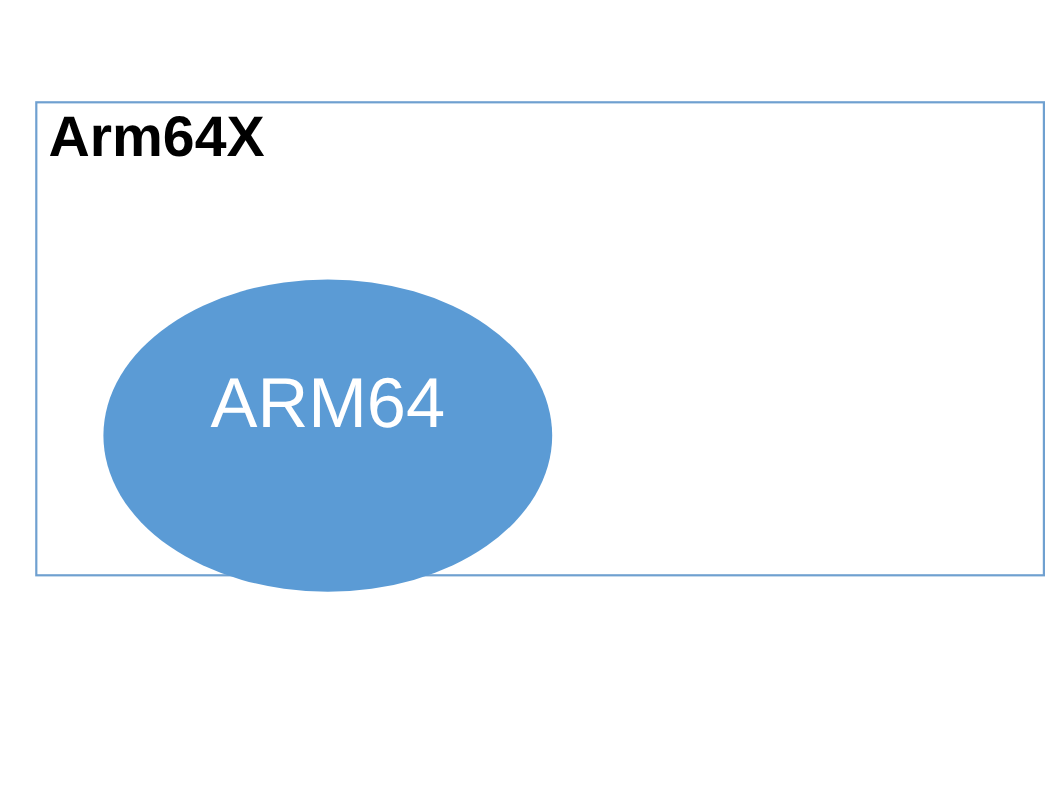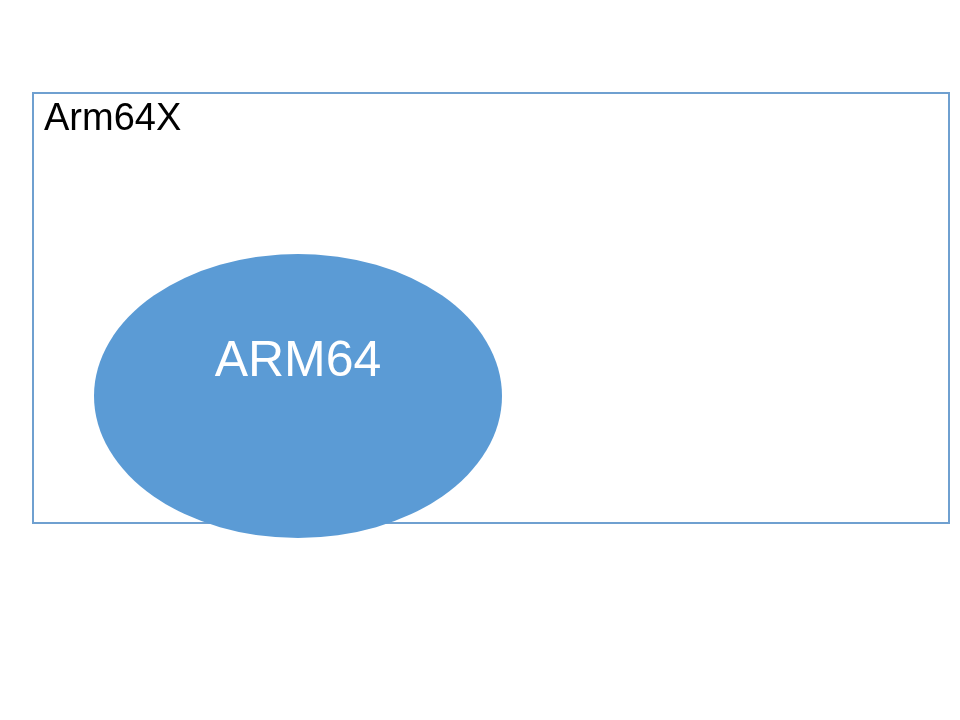--- a/index.html
+++ b/index.html
@@ -22,42 +22,43 @@
     width: 918px;
     height: 432px;
     box-sizing: border-box;
     border: 2px solid var(--box-border, #6fa0d0);
     background: transparent;
   }
   .outer-box-label {
     position: absolute;
     left: 10px;
     top: 2px;
-    font-size: 38px;
+    font-size: 52px;
     line-height: 1.15;
     color: var(--label-color, #000000);
     white-space: nowrap;
+    font-weight: bold;
   }
   .node-ellipse {
     position: absolute;
     top: 160px;
     width: 408px;
     height: 284px;
     border-radius: 50%;
     background: var(--ellipse-fill, #5b9bd5);
   }
   .node-ellipse.left  { left: 60px; }
   .node-ellipse.right { left: 515px; }
   .node-label {
     position: absolute;
     left: 0;
     top: 80px;
     width: 100%;
     text-align: center;
-    font-size: 50px;
+    font-size: 64px;
     line-height: 1;
     color: var(--node-text-color, #ffffff);
     white-space: nowrap;
   }
 </style>
 </head>
 <body>
 
 <div class="canvas">
   <div class="outer-box">

